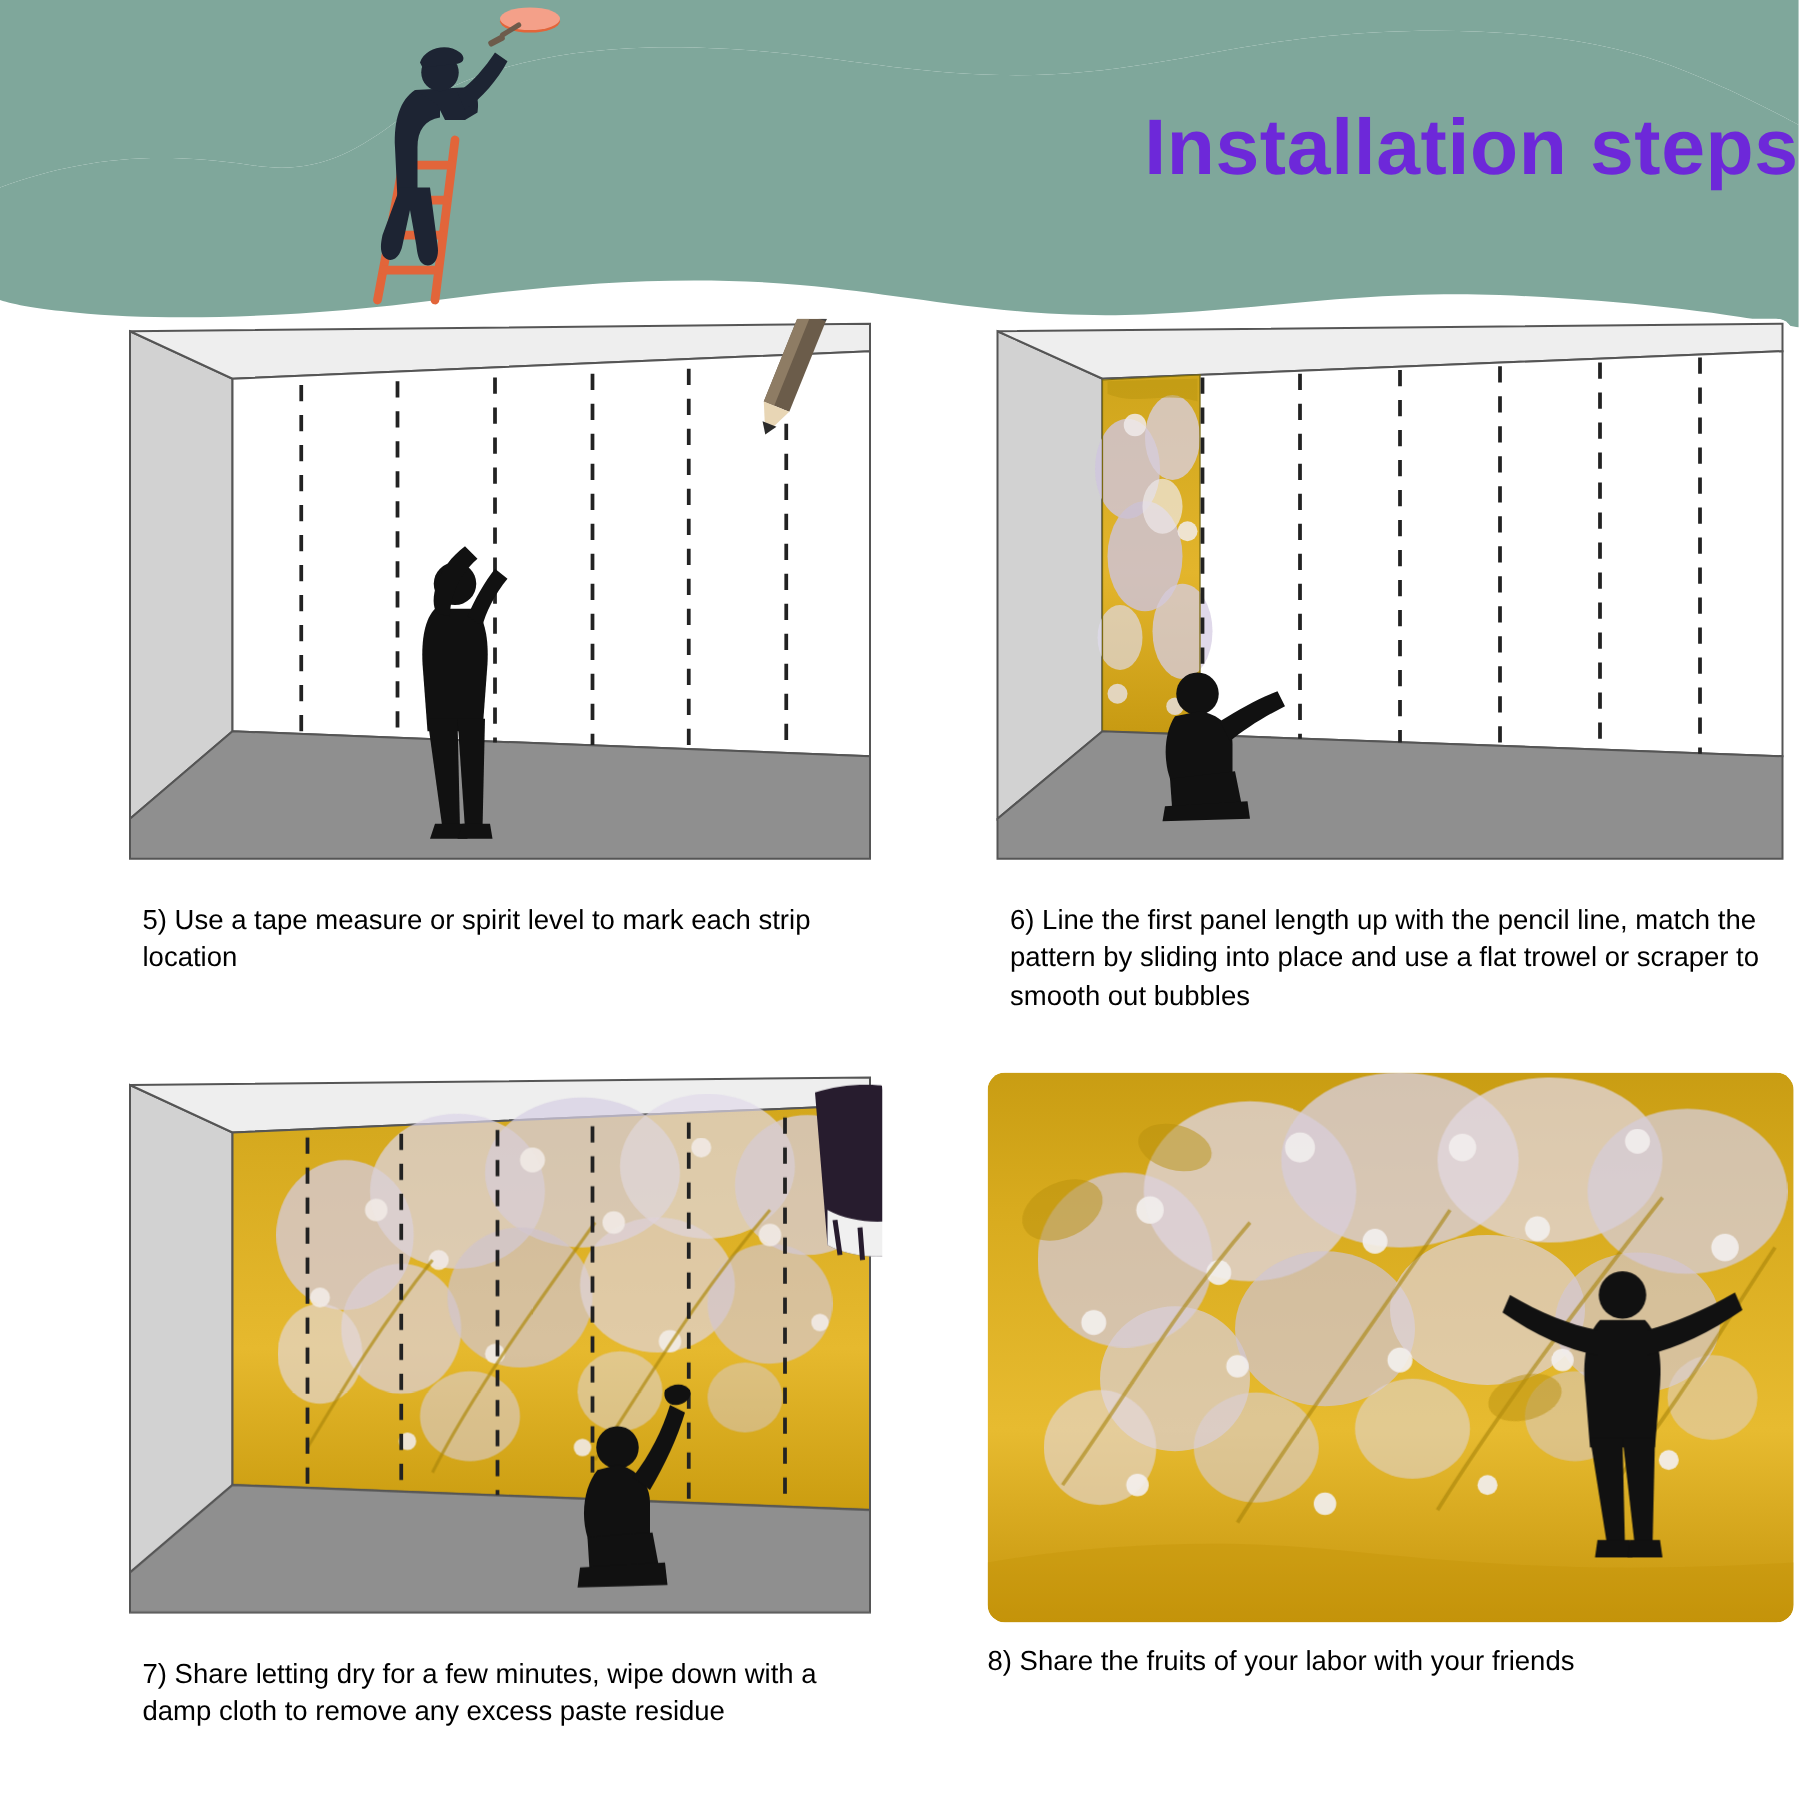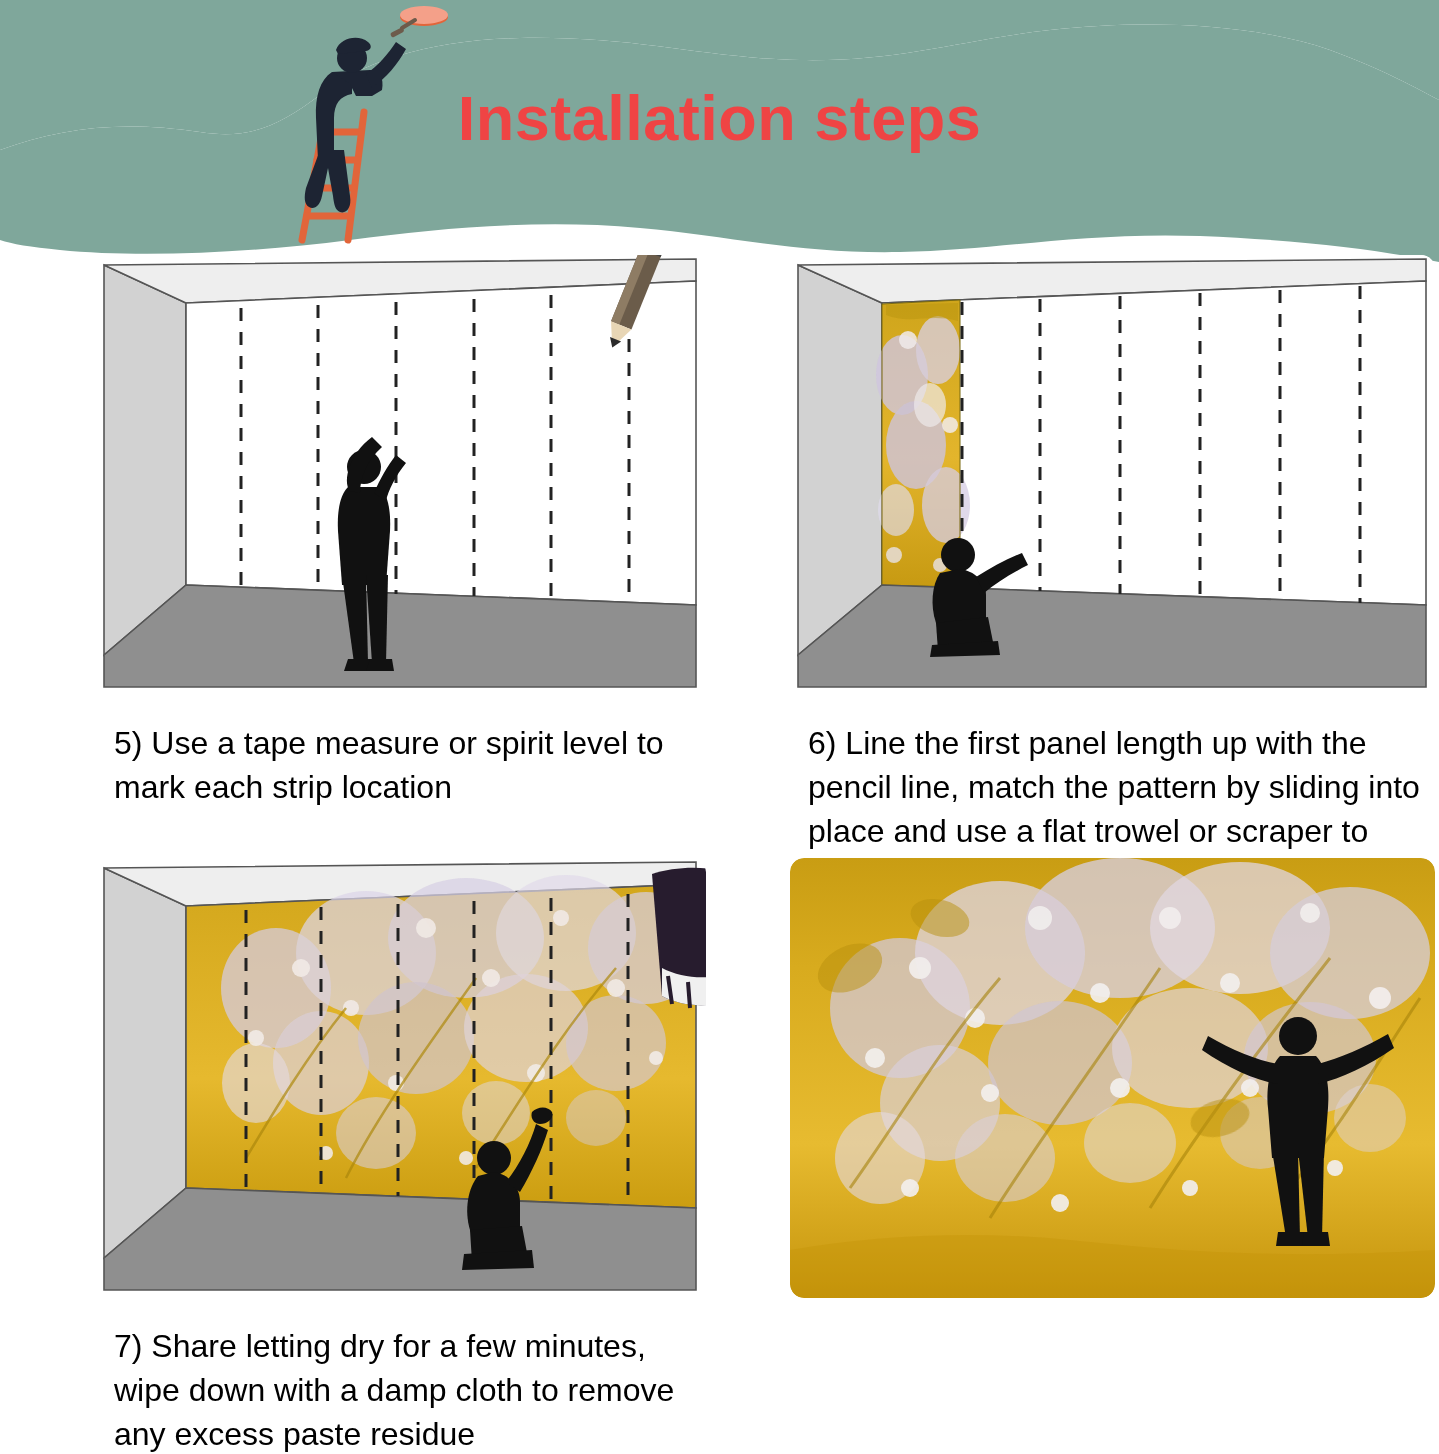--- a/index.html
+++ b/index.html
@@ -29,22 +29,22 @@
     left: 0;
     top: 0;
     width: 1439px;
     height: 262px;
   }
   .header-title {
     position: absolute;
     left: 0;
     top: 82px;
     width: 1439px;
-    text-align: center;
-    color: #ef4444;
+    text-align: right;
+    color: #6d28d9;
     font-size: 63px;
     font-weight: bold;
     letter-spacing: 0.5px;
     white-space: nowrap;
   }
 
   
   .painter {
     position: absolute;
     left: 260px;
@@ -73,21 +73,21 @@
     width: 100%;
     height: 450px;
     border-radius: 14px;
     overflow: hidden;
     background: #ffffff;
   }
   .panel-4 { height: 440px; }
 
   .caption {
     margin-top: 16px;
-    font-size: 32px;
+    font-size: 22px;
     line-height: 1.38;
     color: #000000;
   }
   .caption-indent { padding-left: 18px; }
   .cap-num { white-space: nowrap; }
 
   svg { display: block; }
 </style>
 </head>
 <body>
@@ -421,15 +421,19 @@
             <path d="M488 206 C 466 202, 442 192, 418 178 L 412 192 C 438 210, 464 222, 488 226 Z"></path>
             <path d="M528 206 C 550 200, 574 190, 598 176 L 604 190 C 578 208, 552 220, 528 226 Z"></path>
             <path d="M482 292 L 508 292 L 510 380 L 496 380 Z"></path>
             <path d="M508 292 L 534 292 L 532 380 L 518 380 Z"></path>
             <path d="M488 374 L 514 374 L 516 388 L 486 388 Z"></path>
             <path d="M514 374 L 538 374 L 540 388 L 512 388 Z"></path>
           </g>
         </g>
       </svg>
     </div>
+    <div class="caption">
+      <span class="cap-num">8)</span>
+      <span>Share the fruits of your labor with your friends</span>
+    </div>
   </div>
 
 </div>
 
 </body></html>

